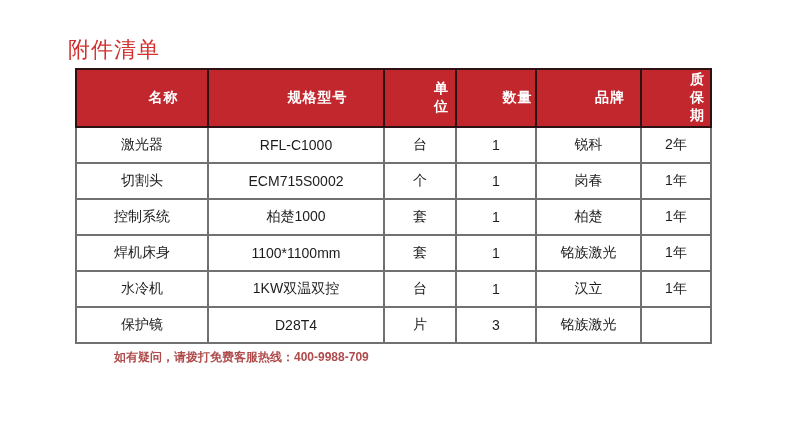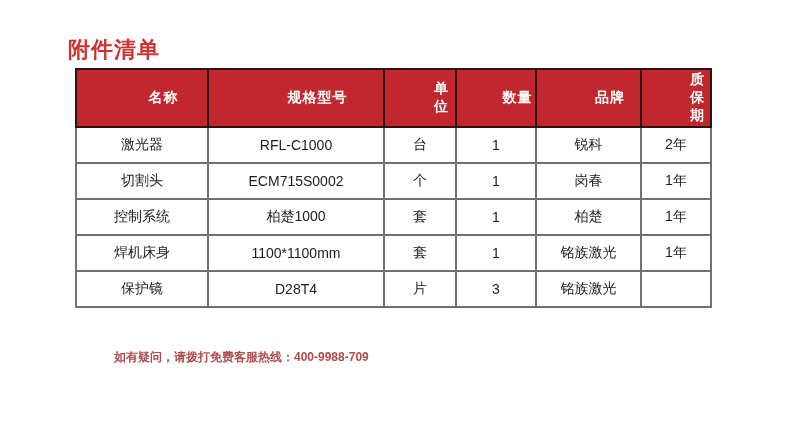--- a/index.html
+++ b/index.html
@@ -12,21 +12,21 @@
     background: #ffffff;
     font-family: "Liberation Sans", "DejaVu Sans", sans-serif;
     position: relative;
     overflow: hidden;
   }
   .page-title {
     position: absolute;
     left: 68px;
     top: 20px;
     font-size: 22px;
-    font-weight: bold;
+    font-weight: normal;
     color: var(--title-red, #d23130);
     letter-spacing: 1px;
   }
   .spec-table {
     position: absolute;
     left: 75px;
     top: 68px;
     width: 635px;
     border-collapse: collapse;
     table-layout: fixed;
@@ -115,20 +115,28 @@
     </tr>
     <tr>
       <td>焊机床身</td>
       <td>1100*1100mm</td>
       <td>套</td>
       <td>1</td>
       <td>铭族激光</td>
       <td>1年</td>
     </tr>
     <tr>
+      <td>水冷机</td>
+      <td>1KW双温双控</td>
+      <td>台</td>
+      <td>1</td>
+      <td>汉立</td>
+      <td>1年</td>
+    </tr>
+    <tr>
       <td>保护镜</td>
       <td>D28T4</td>
       <td>片</td>
       <td>3</td>
       <td>铭族激光</td>
       <td></td>
     </tr>
   </tbody>
 </table>
 

